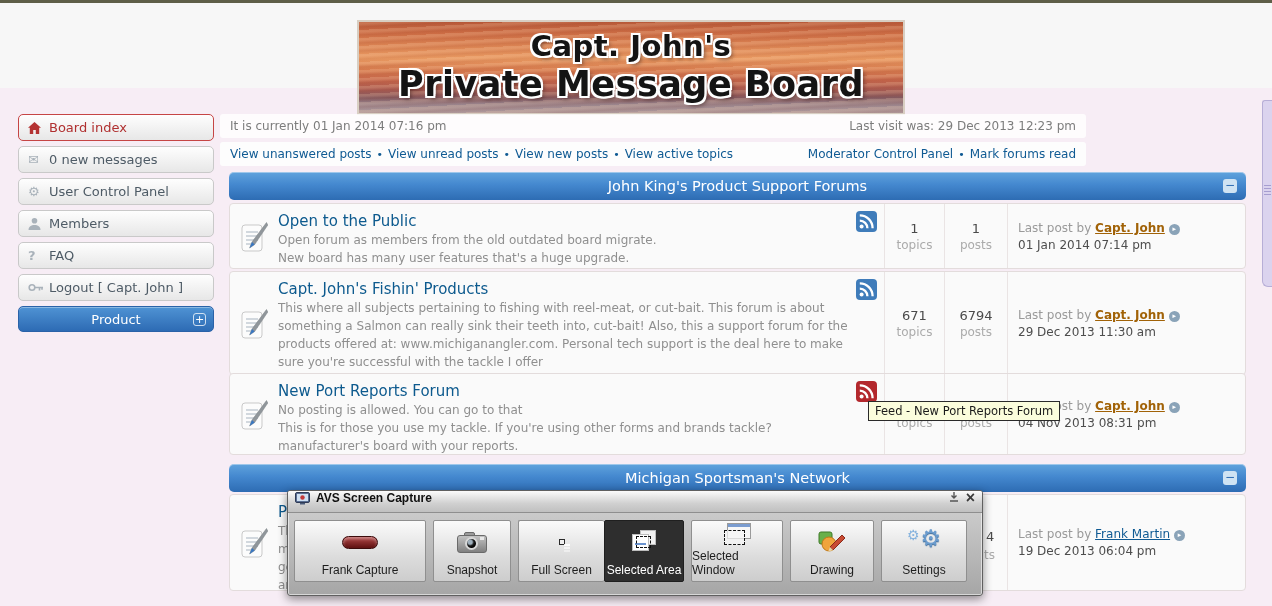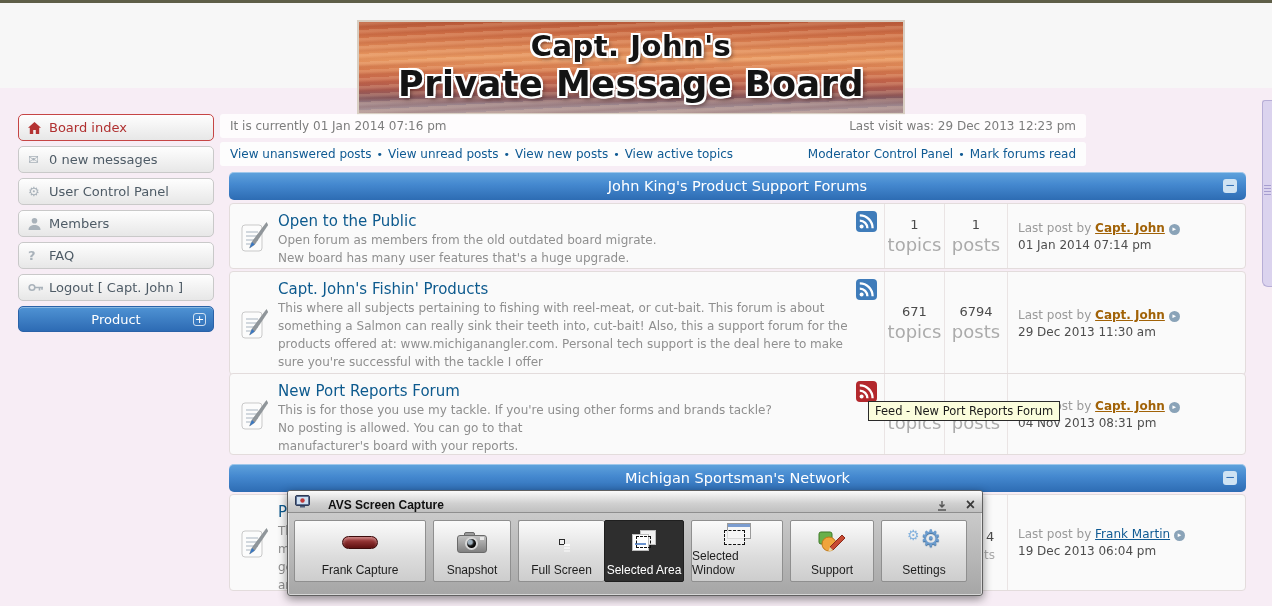--- a/index.html
+++ b/index.html
@@ -65,21 +65,21 @@
     border:1px solid #e3dcdc; border-radius:4px; display:flex; }
   .cicon { width:48px; display:flex; align-items:center; justify-content:center; }
   .cmain { flex:1; padding:6px 36px 6px 0; position:relative; min-width:0; }
   .ftitle { font-size:15px; color:#0d5a8e; text-decoration:none; display:inline-block; margin-top:2px; cursor:pointer; }
   .fdesc { font-size:12px; color:#8f8f8f; line-height:1.5; margin-top:1px; }
   .rss { position:absolute; right:7px; top:7px; width:21px; height:21px; cursor:pointer; }
   .cnum { width:60px; border-left:1px solid #eae4e4; display:flex; flex-direction:column;
     justify-content:center; align-items:center; }
   .cnum.pst { width:63px; }
   .num { font-size:13px; color:#4a4a4a; height:17px; }
-  .nlabel { font-size:18px; color:#ababab; }
+  .nlabel { font-size:12px; color:#ababab; }
   .clast { width:238px; border-left:1px solid #eae4e4; display:flex; flex-direction:column;
     justify-content:center; padding:0 10px; font-size:12px; }
   .lby { color:#9a9a9a; }
   .ulink { text-decoration:underline; cursor:pointer; }
   .ulink.red { color:#a16207; font-weight:bold; }
   .ulink.blue { color:#0f5a93; }
   .goarrow { display:inline-block; width:11px; height:11px; border-radius:50%; background:#8aa3b8;
     color:#fff; font-size:7px; line-height:11px; text-align:center; vertical-align:1px; margin-left:4px; }
   .ldate { color:#4d4d4d; margin-top:3px; }
 
@@ -95,22 +95,22 @@
   #rightstrip { right:0; top:100px; width:10px; height:187px; background:#dbd3ee;
     border:1px solid #b7aed6; border-right:none; border-radius:3px 0 0 6px; z-index:5; padding-top:82px; }
   #rightstrip .grip { margin:2px 1px; height:1px; background:#a79ed0; }
 
   
   #avs { left:287px; top:490px; width:696px; height:106px; z-index:100;
     font-family:"Liberation Sans", sans-serif; border:1px solid #606060; border-radius:3px;
     background:linear-gradient(#d4d4d4,#a6a6a6);
     box-shadow:0 3px 10px rgba(0,0,0,.45), inset 0 0 0 1px rgba(255,255,255,.55); }
   #avs-title { height:22px; background:linear-gradient(#fcfcfc,#d0d0d0 60%,#c0c0c0);
-    border-bottom:1px solid #8e8e8e; border-radius:2px 2px 0 0; display:flex; align-items:flex-end;
-    padding:0 7px; gap:18px; }
+    border-bottom:1px solid #8e8e8e; border-radius:2px 2px 0 0; display:flex; align-items:flex-start;
+    padding:0 7px; gap:6px; }
   #avs-title .t { font-size:12px; font-weight:bold; color:#101010; flex:1; }
   .winbtn { color:#4a4a4a; cursor:pointer; display:flex; align-items:center; }
   #avs-close { font-size:16px; font-weight:bold; line-height:14px; color:#3a3a3a; }
   #avs-body { display:flex; gap:7px; padding:7px 6px; }
   .cap-group { display:flex; }
   .capbtn { height:62px; border:1px solid #8f8f8f; border-radius:2px;
     background:linear-gradient(#fbfbfb,#dcdcdc 60%,#cdcdcd);
     display:flex; flex-direction:column; align-items:center; justify-content:flex-end;
     padding-bottom:4px; font-size:12px; color:#1d1d1d; cursor:pointer; }
   .capbtn .icbox { flex:1; display:flex; align-items:center; justify-content:center; width:100%; }
@@ -301,22 +301,22 @@
     <svg width="27" height="31" viewBox="0 0 27 31">
         <rect x="1" y="4" width="20" height="26" rx="3" fill="#fcfcfc" stroke="#c9c9c9"></rect>
         <path d="M5 11h12M5 15h12M5 19h12M5 23h7" stroke="#c3ccd4" stroke-width="1.7" fill="none"></path>
         <path d="M25.5 1.5L11 21l-2.4 6 5-3.4L26.8 4z" fill="#90969b" stroke="#7a8085" stroke-width=".5"></path>
         <path d="M11 21l-2.4 6 5-3.4z" fill="#3a78c2"></path>
       </svg>
   </div>
   <div class="cmain">
     <a class="ftitle">New Port Reports Forum</a>
     <div class="fdesc">
+      <div>No posting is allowed. You can go to that</div>
       <div>This is for those you use my tackle. If you're using other forms and brands tackle?</div>
-      <div>No posting is allowed. You can go to that</div>
       <div>manufacturer's board with your reports.</div>
     </div>
     <span class="rss">
       <svg width="21" height="21" viewBox="0 0 21 21">
           <rect width="21" height="21" rx="4" fill="#b3282d"></rect>
           <circle cx="5.6" cy="15.4" r="2" fill="#fff"></circle>
           <path d="M3.8 9.6a7.6 7.6 0 0 1 7.6 7.6" fill="none" stroke="#fff" stroke-width="2.3"></path>
           <path d="M3.8 4.4a12.8 12.8 0 0 1 12.8 12.8" fill="none" stroke="#fff" stroke-width="2.3"></path>
         </svg>
     </span>
@@ -447,21 +447,21 @@
     </div>
     <div class="capbtn w-dr">
       <span class="icbox">
         <svg width="28" height="23">
             <rect x="1" y="1" width="13" height="12" rx="2" fill="#69b04a" stroke="#3f7a28"></rect>
             <circle cx="11" cy="13" r="7" fill="#f0a43c" stroke="#c07818"></circle>
             <path d="M12 16 L24 4 l3 3 L15 19 z" fill="#c84a32" stroke="#8a2a1a"></path>
             <path d="M12 16 l3 3 l-5 2 z" fill="#e8d0a0"></path>
           </svg>
       </span>
-      <span>Support</span>
+      <span>Drawing</span>
     </div>
     <div class="capbtn w-st">
       <span class="icbox">
         <span class="ic-st">
             <span class="g-sm">⚙</span>
             <span class="g-big">⚙</span>
           </span>
       </span>
       <span>Settings</span>
     </div>

